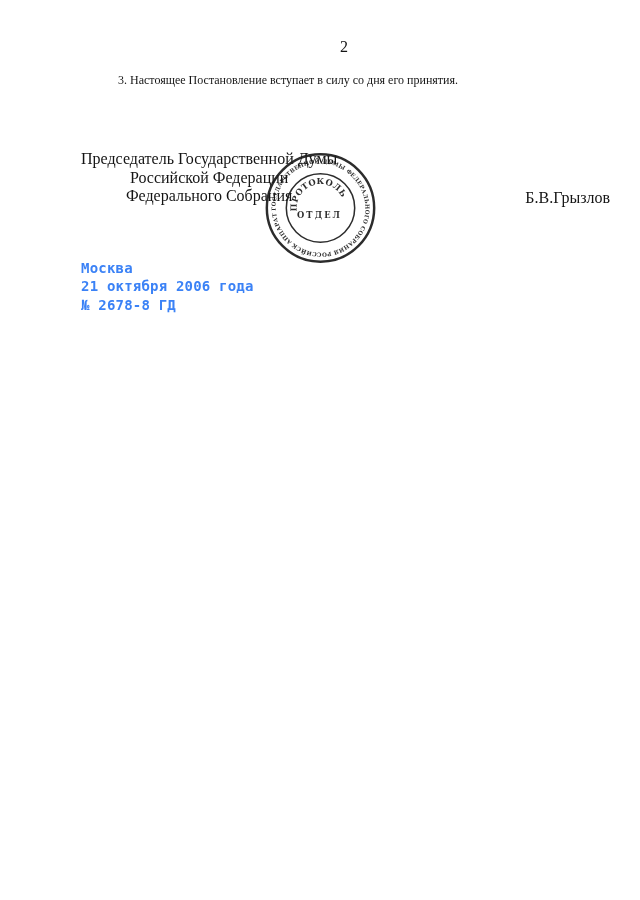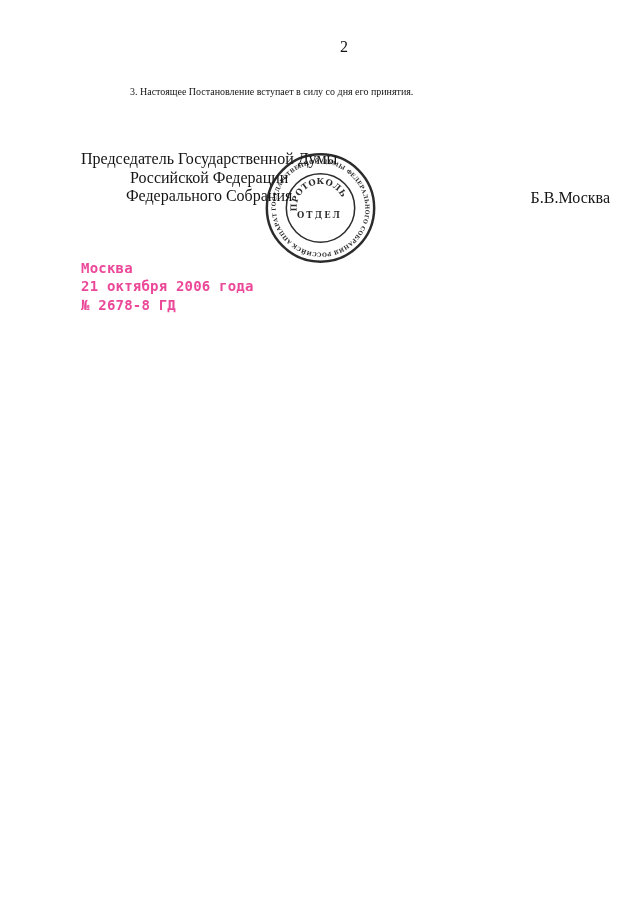--- a/index.html
+++ b/index.html
@@ -18,23 +18,23 @@
     left: 81px;
     right: 33px;
     text-align: center;
     font-size: 16px;
   }
   .body-par {
     position: absolute;
     top: 70px;
     left: 81px;
     right: 50px;
-    margin: 12px;
+    margin: 0;
     text-indent: 37px;
-    font-size: 10px;
+    font-size: 12px;
     line-height: 20px;
   }
   .sig-block {
     position: absolute;
     left: 81px;
     top: 150px;
     width: max-content;
     text-align: center;
     font-size: 16px;
     line-height: 18.6px;
@@ -60,39 +60,39 @@
   }
   .issuance {
     position: absolute;
     left: 81px;
     top: 259px;
     font-family: "DejaVu Sans Mono", monospace;
     font-weight: 700;
     font-size: 14px;
     line-height: 18.4px;
     letter-spacing: 0.2px;
-    color: #ec4899;
+    color: #3b82f6;
   }
 </style>
 </head>
 <body>
 
 <div class="page">
 
   <div class="page-number">2</div>
 
   <p class="body-par">3. Настоящее Постановление вступает в силу со дня его принятия.</p>
 
   <div class="sig-block">
     <div>Председатель Государственной Думы</div>
     <div>Российской Федерации</div>
     <div>Федерального Собрания</div>
   </div>
 
-  <div class="sig-name">Б.В.Москва</div>
+  <div class="sig-name">Б.В.Грызлов</div>
 
   <svg class="stamp" viewBox="0 0 120 120" color="#1d1d1d">
     <defs>
       <path id="rimPath" d="M 30.1 95.6 A 46.5 46.5 0 1 1 89.9 24.4 A 46.5 46.5 0 1 1 30.1 95.6" fill="none"></path>
       <path id="protArc" d="M 35.2 63.5 A 25 25 0 0 1 83.8 52.4" fill="none"></path>
     </defs>
     <circle cx="60" cy="60" r="56.5" fill="none" stroke="currentColor" stroke-width="2.6"></circle>
     <circle cx="60" cy="60" r="36" fill="none" stroke="currentColor" stroke-width="1.6"></circle>
     <text font-size="5.9" letter-spacing="0.2">
       <textPath href="#rimPath">АППАРАТ ГОСУДАРСТВЕННОЙ ДУМЫ ФЕДЕРАЛЬНОГО СОБРАНИЯ РОССИЙСКОЙ ФЕДЕРАЦИИ ★</textPath>

